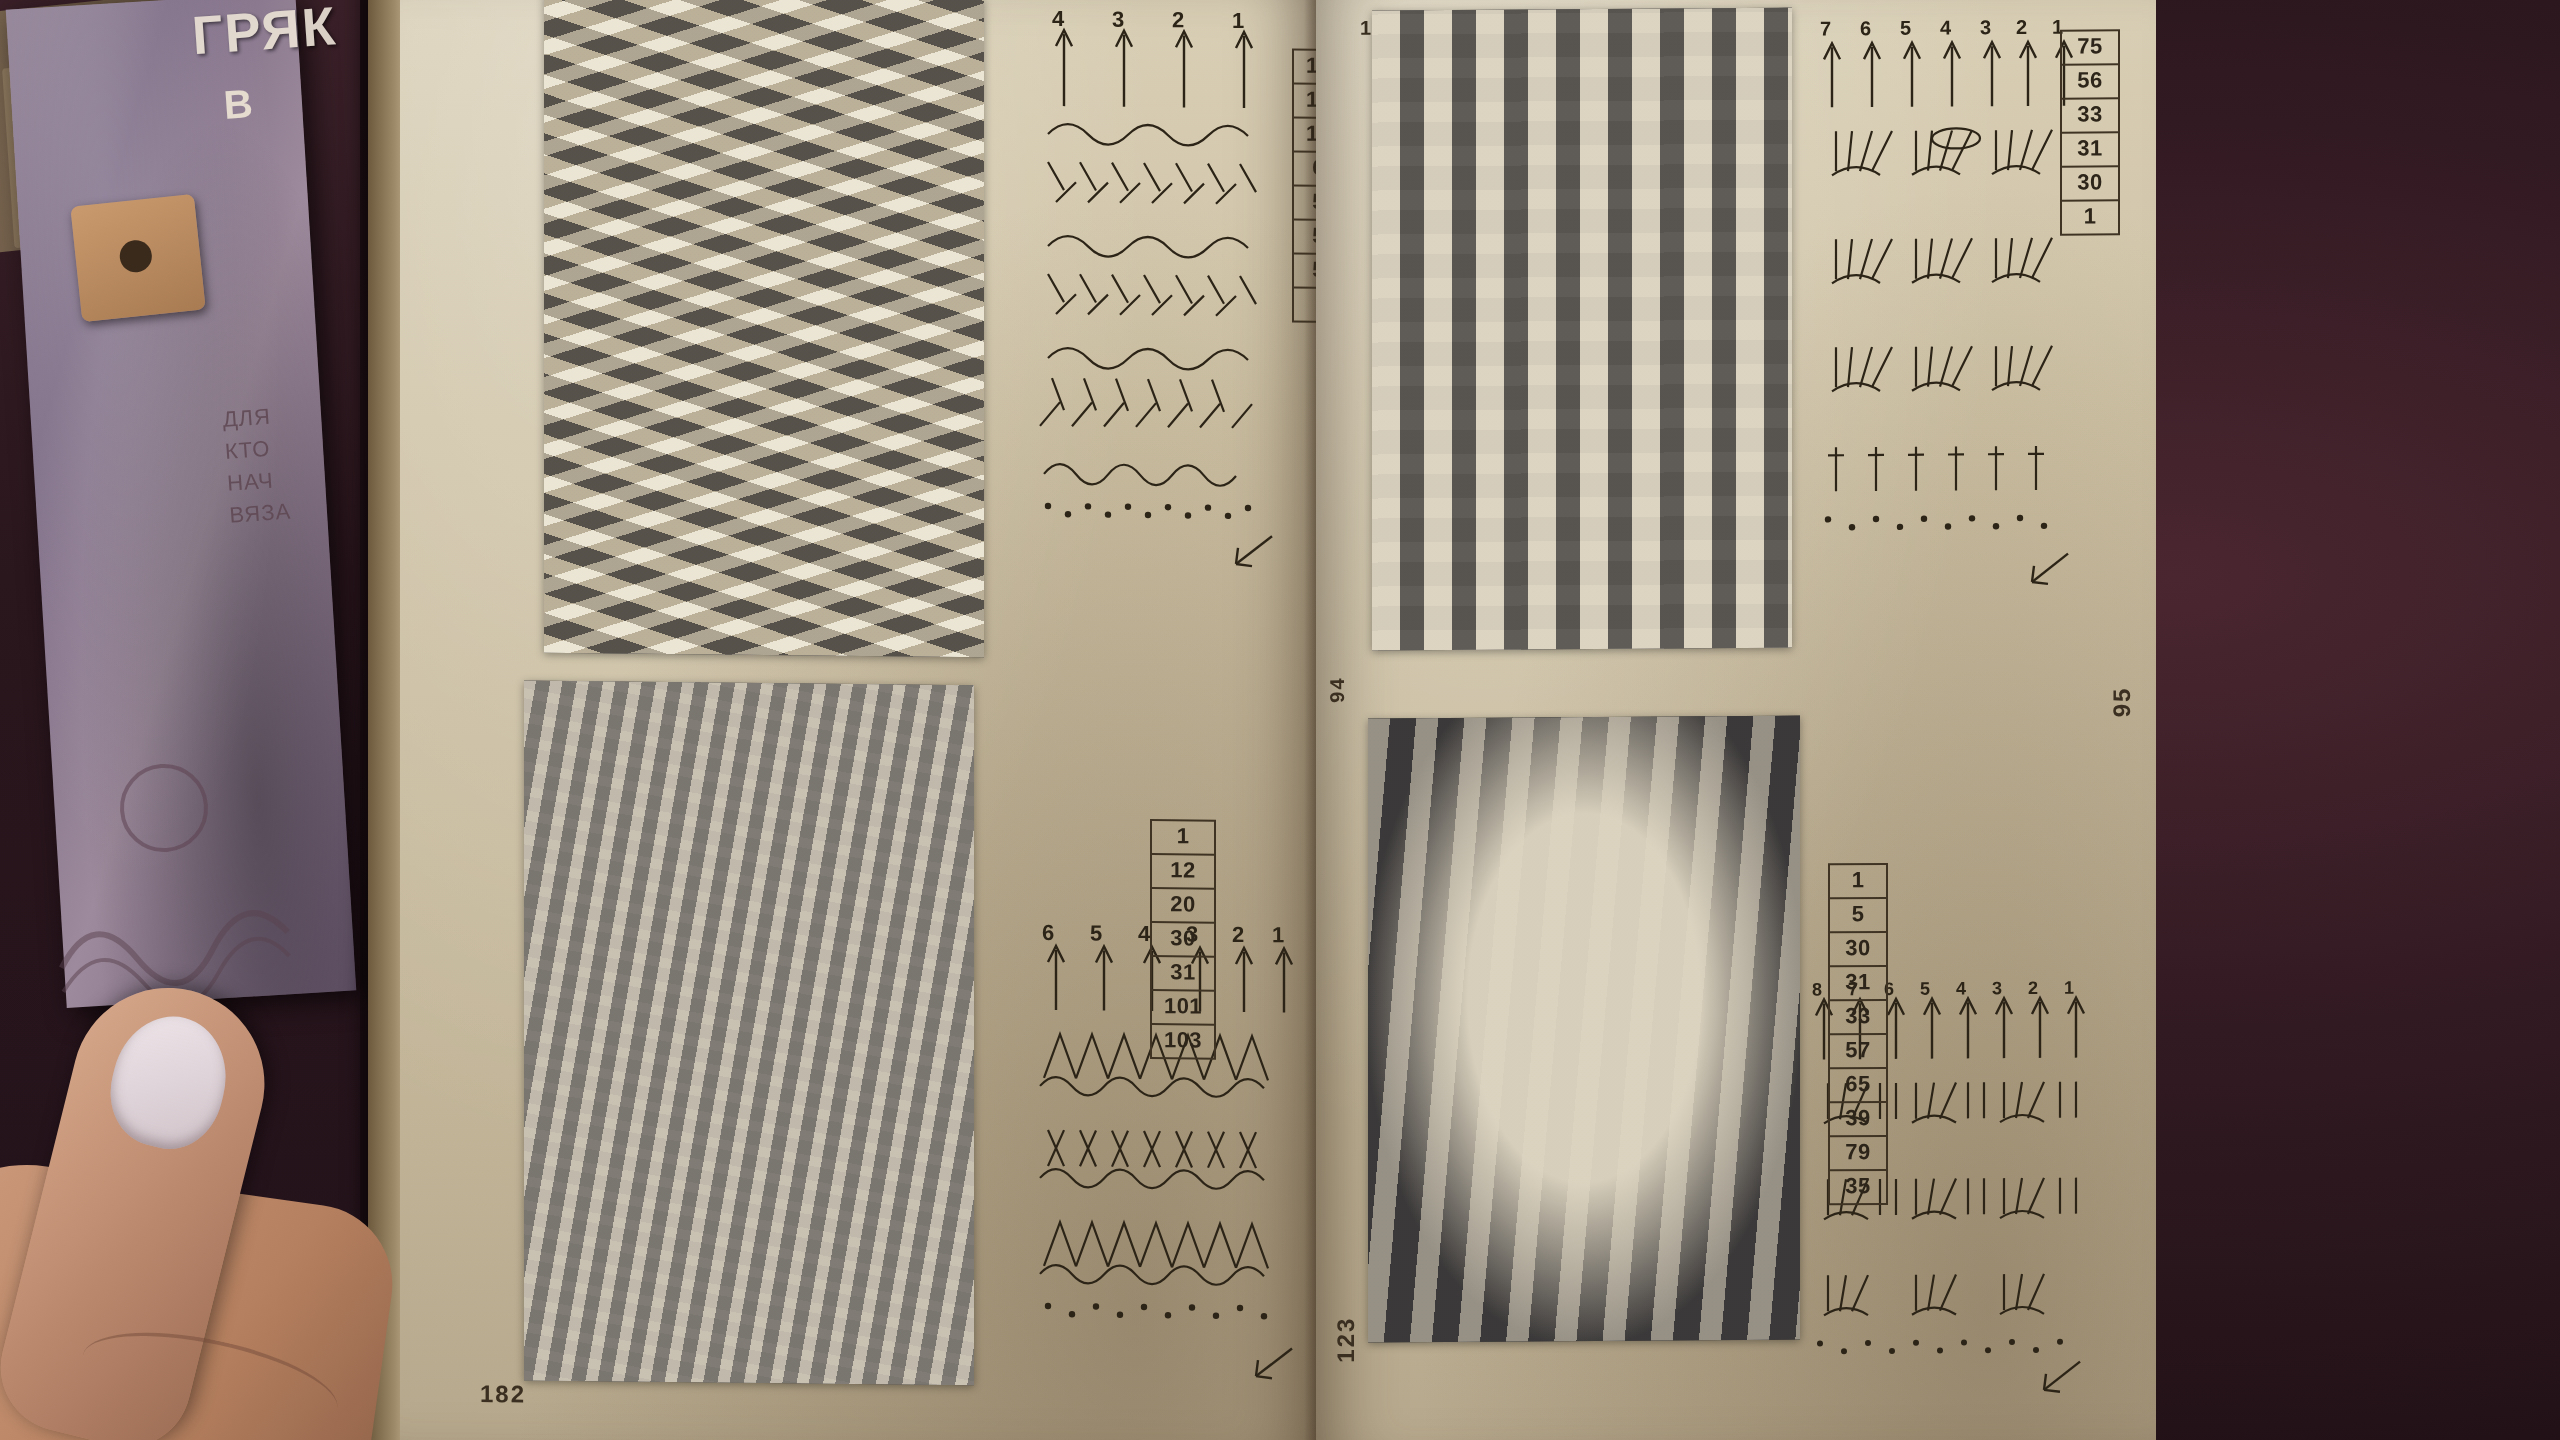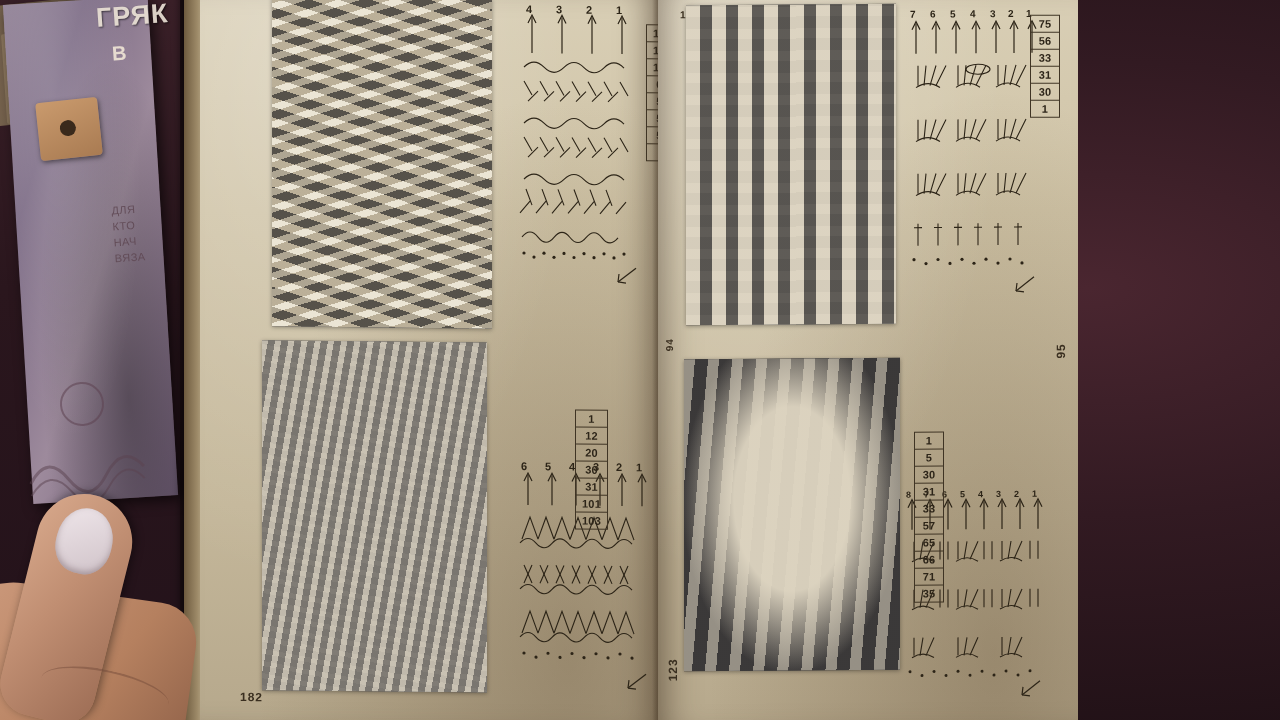--- a/index.html
+++ b/index.html
@@ -652,22 +652,22 @@
       </div>
 
       <div class="numtable vertical" style="left:256px; top:442px;">
         <div class="cell">1</div>
         <div class="cell">5</div>
         <div class="cell">30</div>
         <div class="cell">31</div>
         <div class="cell">33</div>
         <div class="cell">57</div>
         <div class="cell">65</div>
-        <div class="cell">66</div>
-        <div class="cell">71</div>
+        <div class="cell">39</div>
+        <div class="cell">79</div>
         <div class="cell">35</div>
       </div>
 
     </div>
   </div>
 
   <div class="hand">
     <div class="palm"></div>
     <div class="finger f-index">
       <div class="nail"></div>

